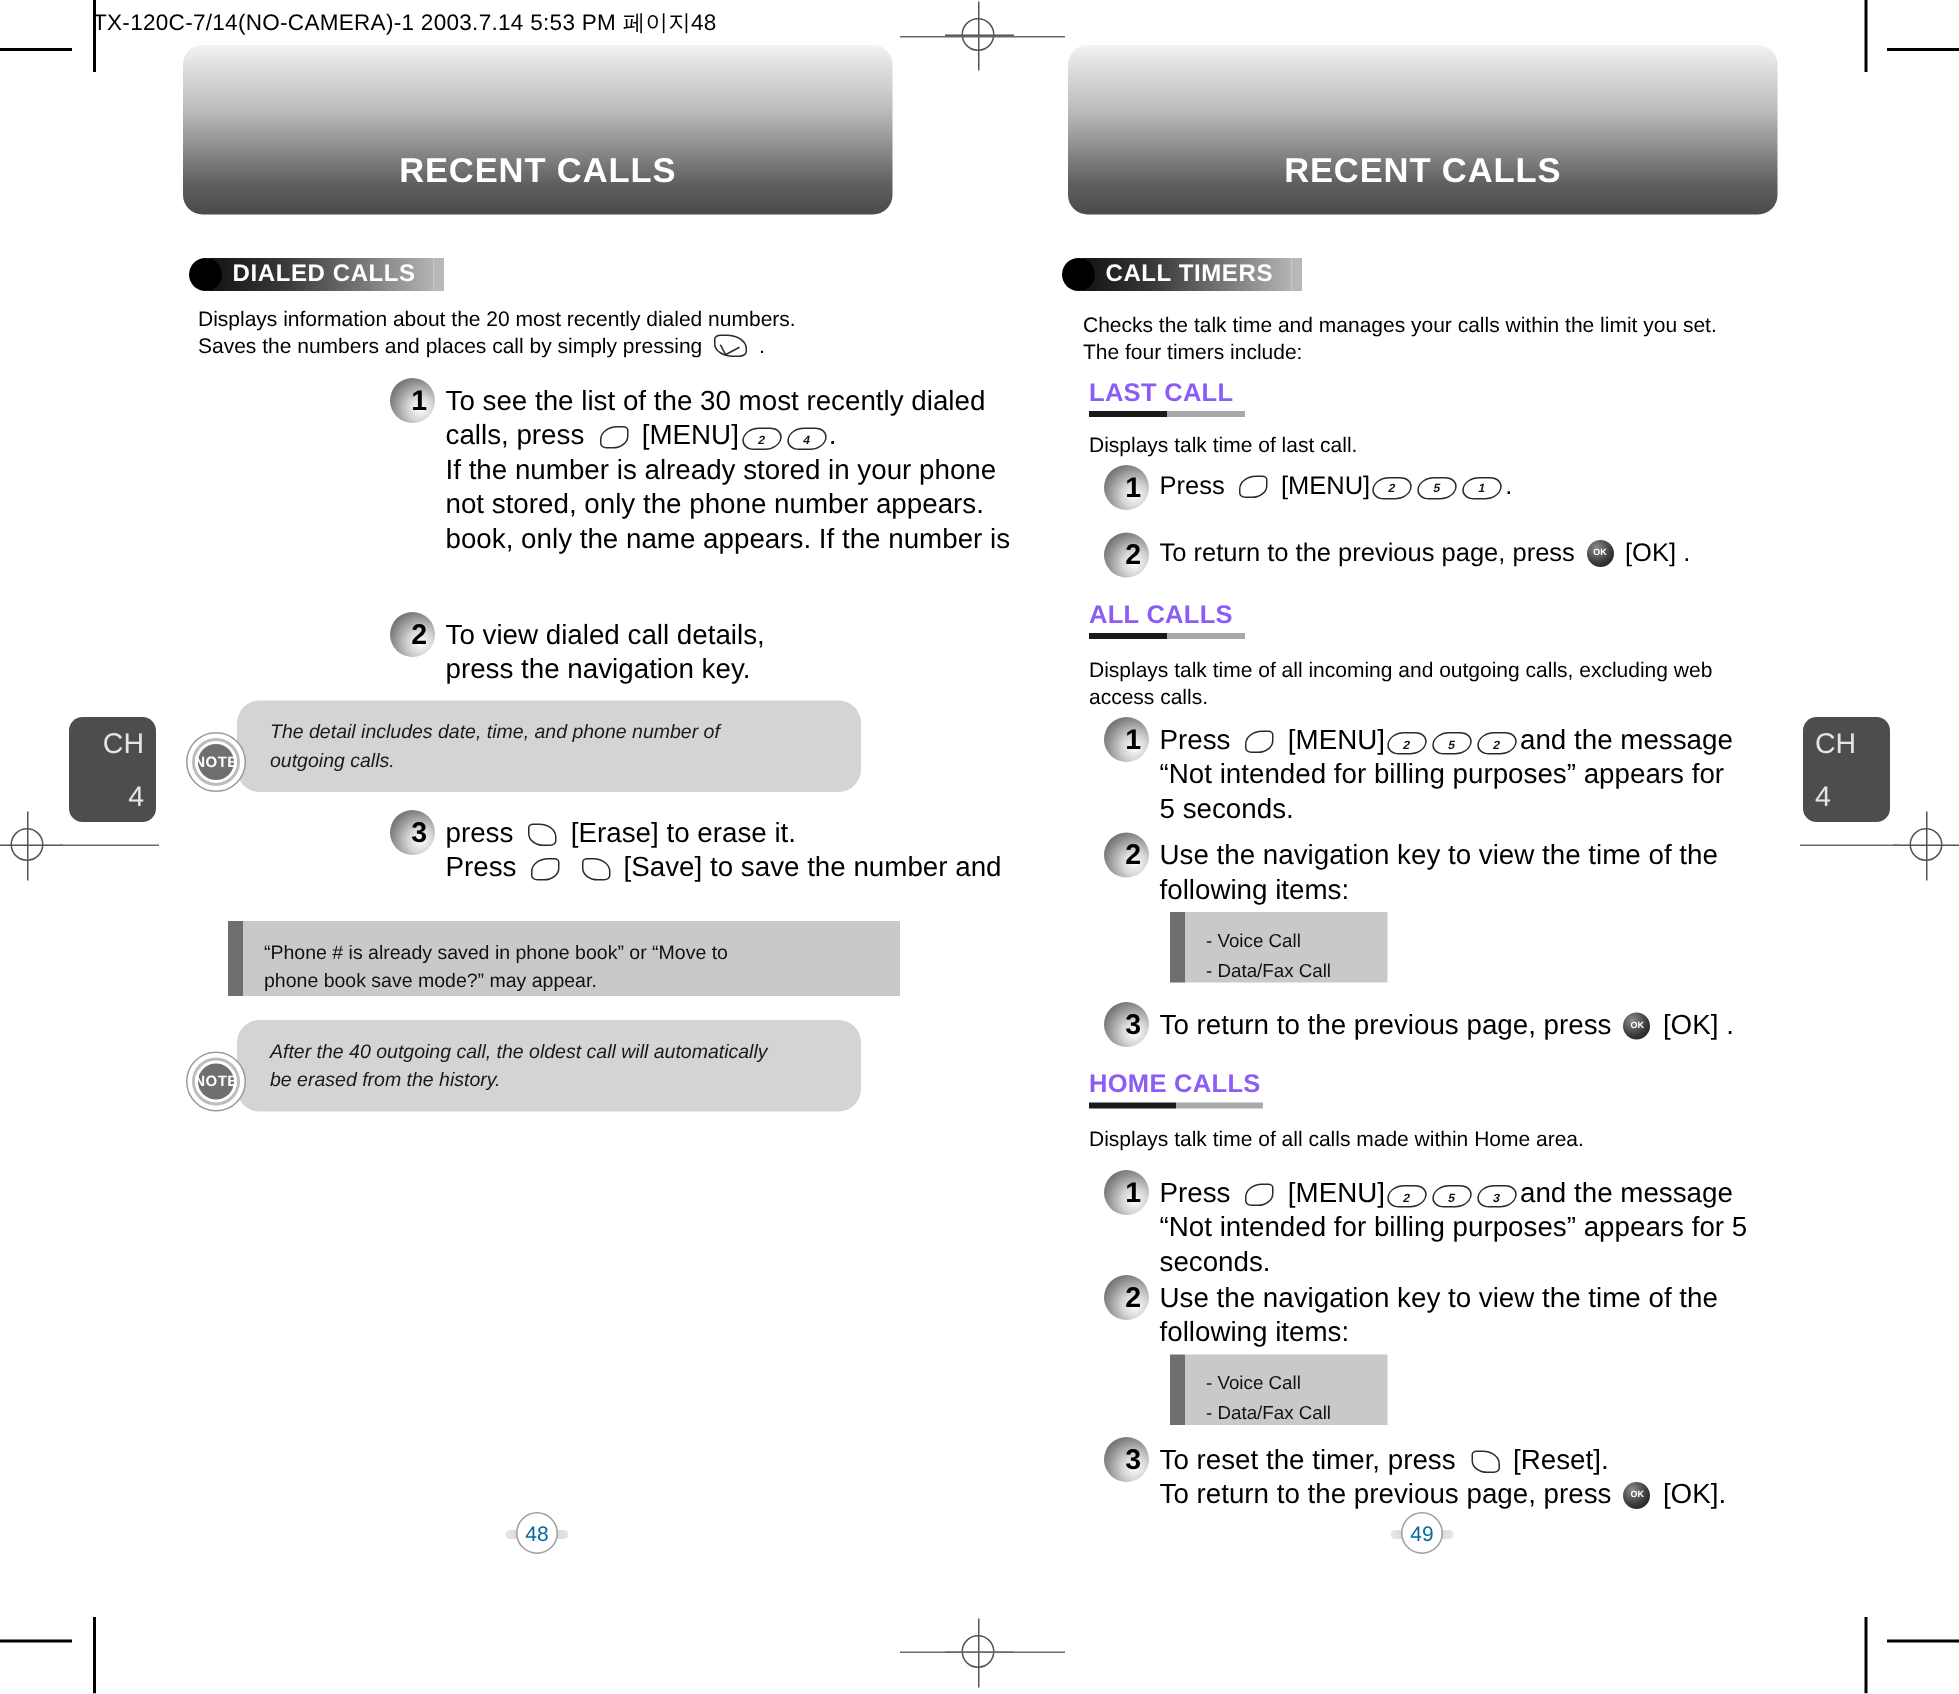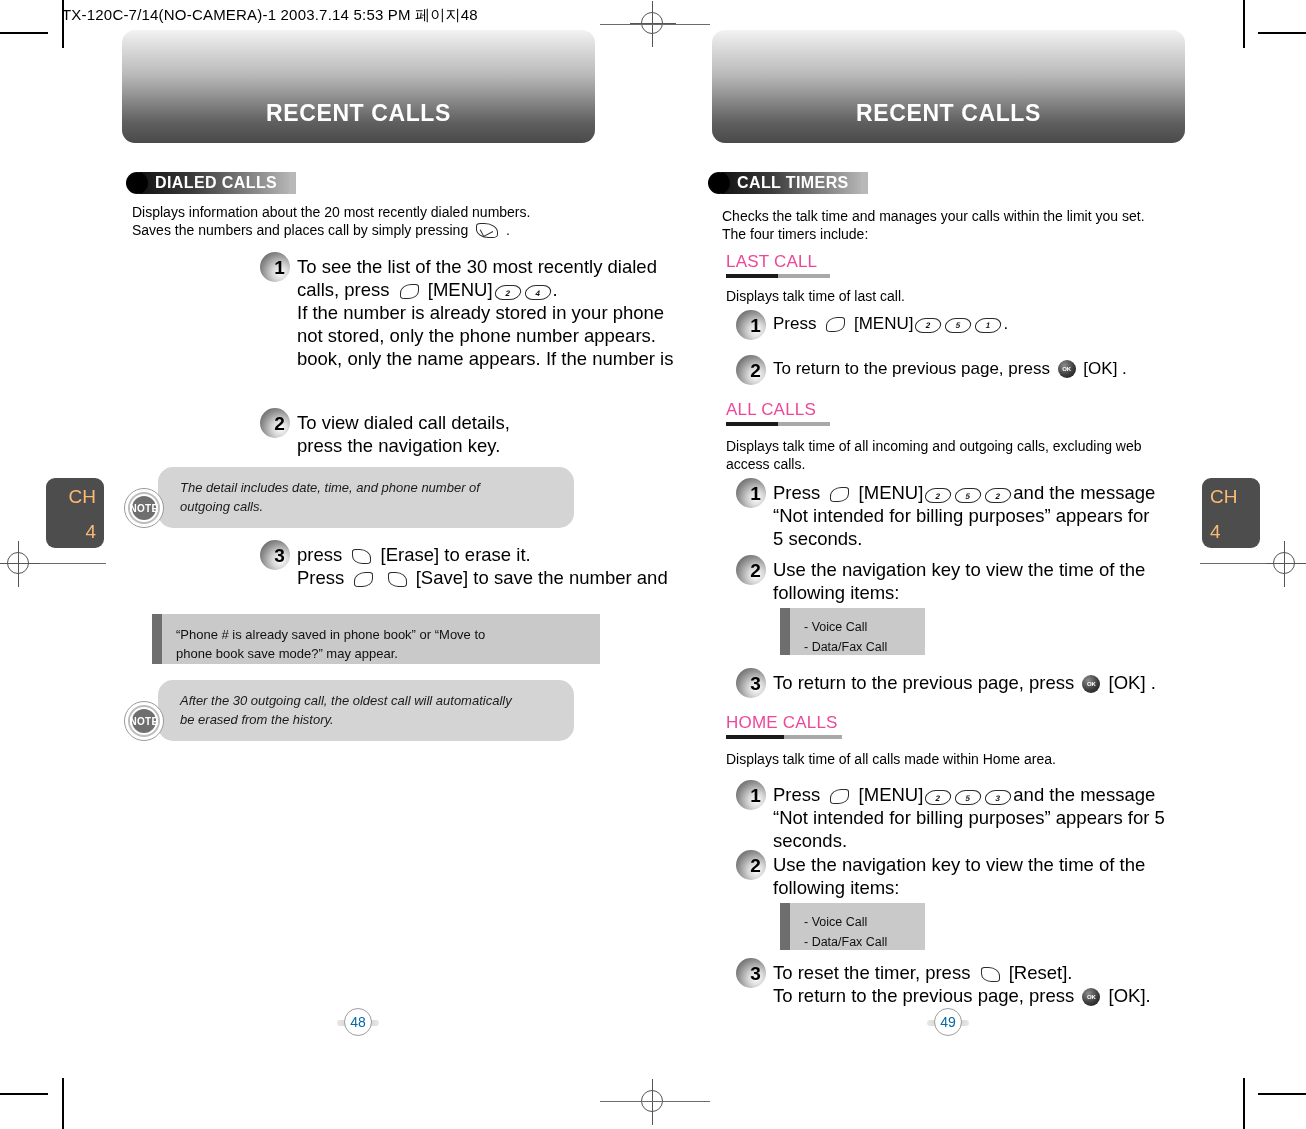--- a/index.html
+++ b/index.html
@@ -24,21 +24,21 @@
 
   
   .fileheader{
     position:absolute;left:62px;top:6px;
     font-size:15px;letter-spacing:.2px;color:#000;white-space:nowrap;
   }
 
   
   .chaptab{
     position:absolute;width:58px;height:70px;background:#4d4d4d;
-    border-radius:9px;color:#fdba74;
+    border-radius:9px;color:#e5e5e5;
     font-size:19px;line-height:19px;font-weight:400;
     box-sizing:border-box;padding:9px 8px;
   }
   .chaptab .ch{display:block;}
   .chaptab .num{display:block;margin-top:16px;}
   .chaptab.left{left:46px;top:478px;text-align:right;}
   .chaptab.right{left:1202px;top:478px;text-align:left;}
 
   
   .col{position:absolute;top:0;width:590px;height:1129px;}
@@ -65,21 +65,21 @@
     display:flex;align-items:center;
     background:linear-gradient(to right,#121212 0%,#3a3a3a 35%,#7a7a7a 70%,#b4b4b4 100%);
     color:#fff;font-size:16px;font-weight:bold;letter-spacing:.4px;
   }
   .sectionbar .tail{width:7px;height:22px;background:#b8b8b8;}
 
   .intro{position:absolute;font-size:14px;line-height:18px;color:#000;}
 
   
   .subhead{position:absolute;}
-  .subhead .t{font-size:17px;font-weight:normal;letter-spacing:.2px;color:#ec4899;}
+  .subhead .t{font-size:17px;font-weight:bold;letter-spacing:.2px;color:#8b5cf6;}
   .subhead .rule{margin-top:2px;height:4px;width:104px;
      background:linear-gradient(to right,#1a1a1a 0 50%,#a9a9a9 50% 100%);}
   .subhead .rule.w2{width:116px;}
 
   
   .step{position:absolute;display:flex;align-items:flex-start;}
   .step .bullet{
     position:relative;flex:0 0 auto;width:30px;height:30px;border-radius:50%;
     background:radial-gradient(circle at 68% 68%, #ffffff 0%, #d6d6d6 28%, #8f8f8f 62%, #4a4a4a 100%);
     margin-right:7px;
@@ -286,21 +286,21 @@
     </div>
 
     <div class="note" style="left:14px;top:680px;width:452px;">
       <div class="badge">
         <div class="o1"></div>
           <div class="o2"></div>
           <div class="o3"></div>
         <div class="txt">NOTE</div>
       </div>
       <div class="bubble" style="width:416px;">
-        <div>After the 30 outgoing call, the oldest call will automatically</div>
+        <div>After the 40 outgoing call, the oldest call will automatically</div>
         <div>be erased from the history.</div>
       </div>
     </div>
 
     <div class="pagenum" style="left:227px;top:1008px;">
       <div class="wing"></div>
       <div class="circ">
           <span>48</span>
         </div>
     </div>

